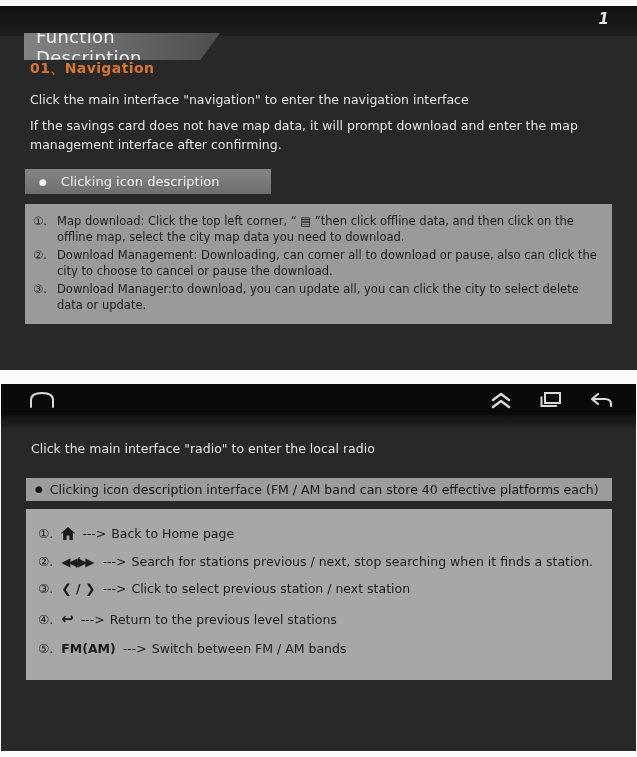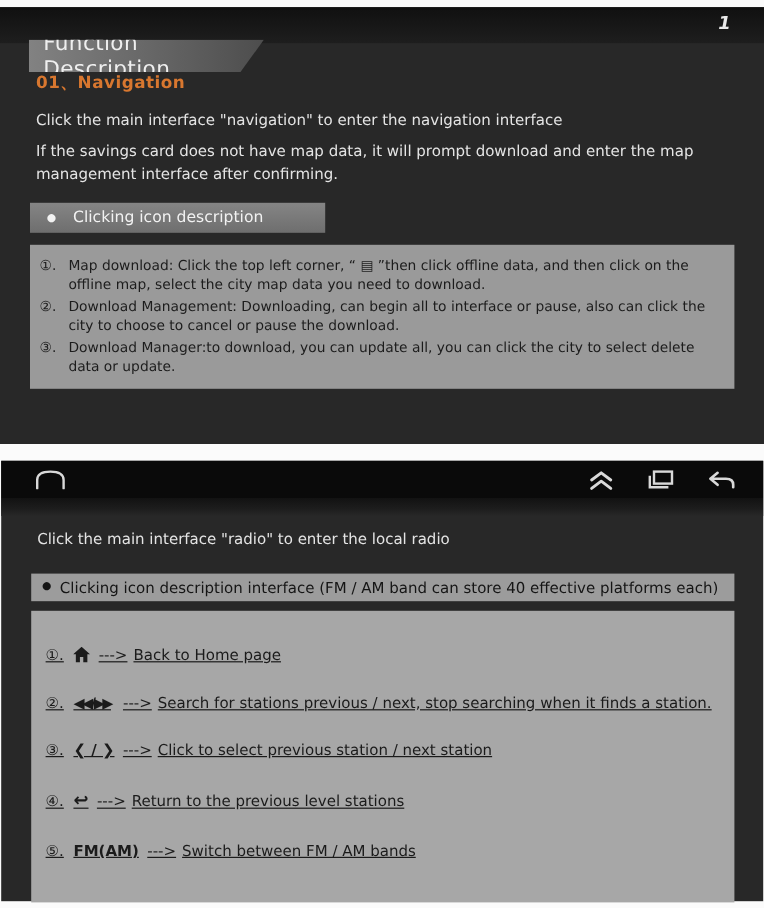--- a/index.html
+++ b/index.html
@@ -100,21 +100,21 @@
   }
   .subhdr2 .bullet { font-size:9px; margin-right:7px; }
 
   .panel2 {
     margin:8px 0 0 25px;
     width:586px;
     background:#a7a7a7;
     padding:7px 12px 13px 12px;
     color:#1b1b1b; font-size:12.5px; line-height:1.5;
   }
-  .r-item { margin:21px 0;text-decoration:underline; }
+  .r-item { margin:9px 0; }
   .r-num { margin-right:8px; }
   .r-glyph { font-weight:bold; margin-right:7px; }
   .r-glyph.seek { letter-spacing:-2px; font-size:12px; padding-right:3px; }
   .r-glyph.return { font-size:15px; }
   .r-arrow { margin-right:5px; }
   .home-mini { position:relative; top:2px; margin-right:7px; }
 </style>
 </head>
 <body>
 
@@ -137,21 +137,21 @@
     <span>Clicking icon description</span>
   </div>
 
   <div class="panel1">
     <div class="p1-item">
       <span class="p1-num">①.</span>
       <span class="p1-text">Map download: Click the top left corner, “ ▤ ”then click offline data, and then click on the offline map, select the city map data you need to download.</span>
     </div>
     <div class="p1-item">
       <span class="p1-num">②.</span>
-      <span class="p1-text">Download Management: Downloading, can begin all to interface or pause, also can click the city to choose to cancel or pause the download.</span>
+      <span class="p1-text">Download Management: Downloading, can corner all to download or pause, also can click the city to choose to cancel or pause the download.</span>
     </div>
     <div class="p1-item">
       <span class="p1-num">③.</span>
       <span class="p1-text">Download Manager:to download, you can update all, you can click the city to select delete data or update.</span>
     </div>
   </div>
 </div>
 
 <div class="block2">
 

